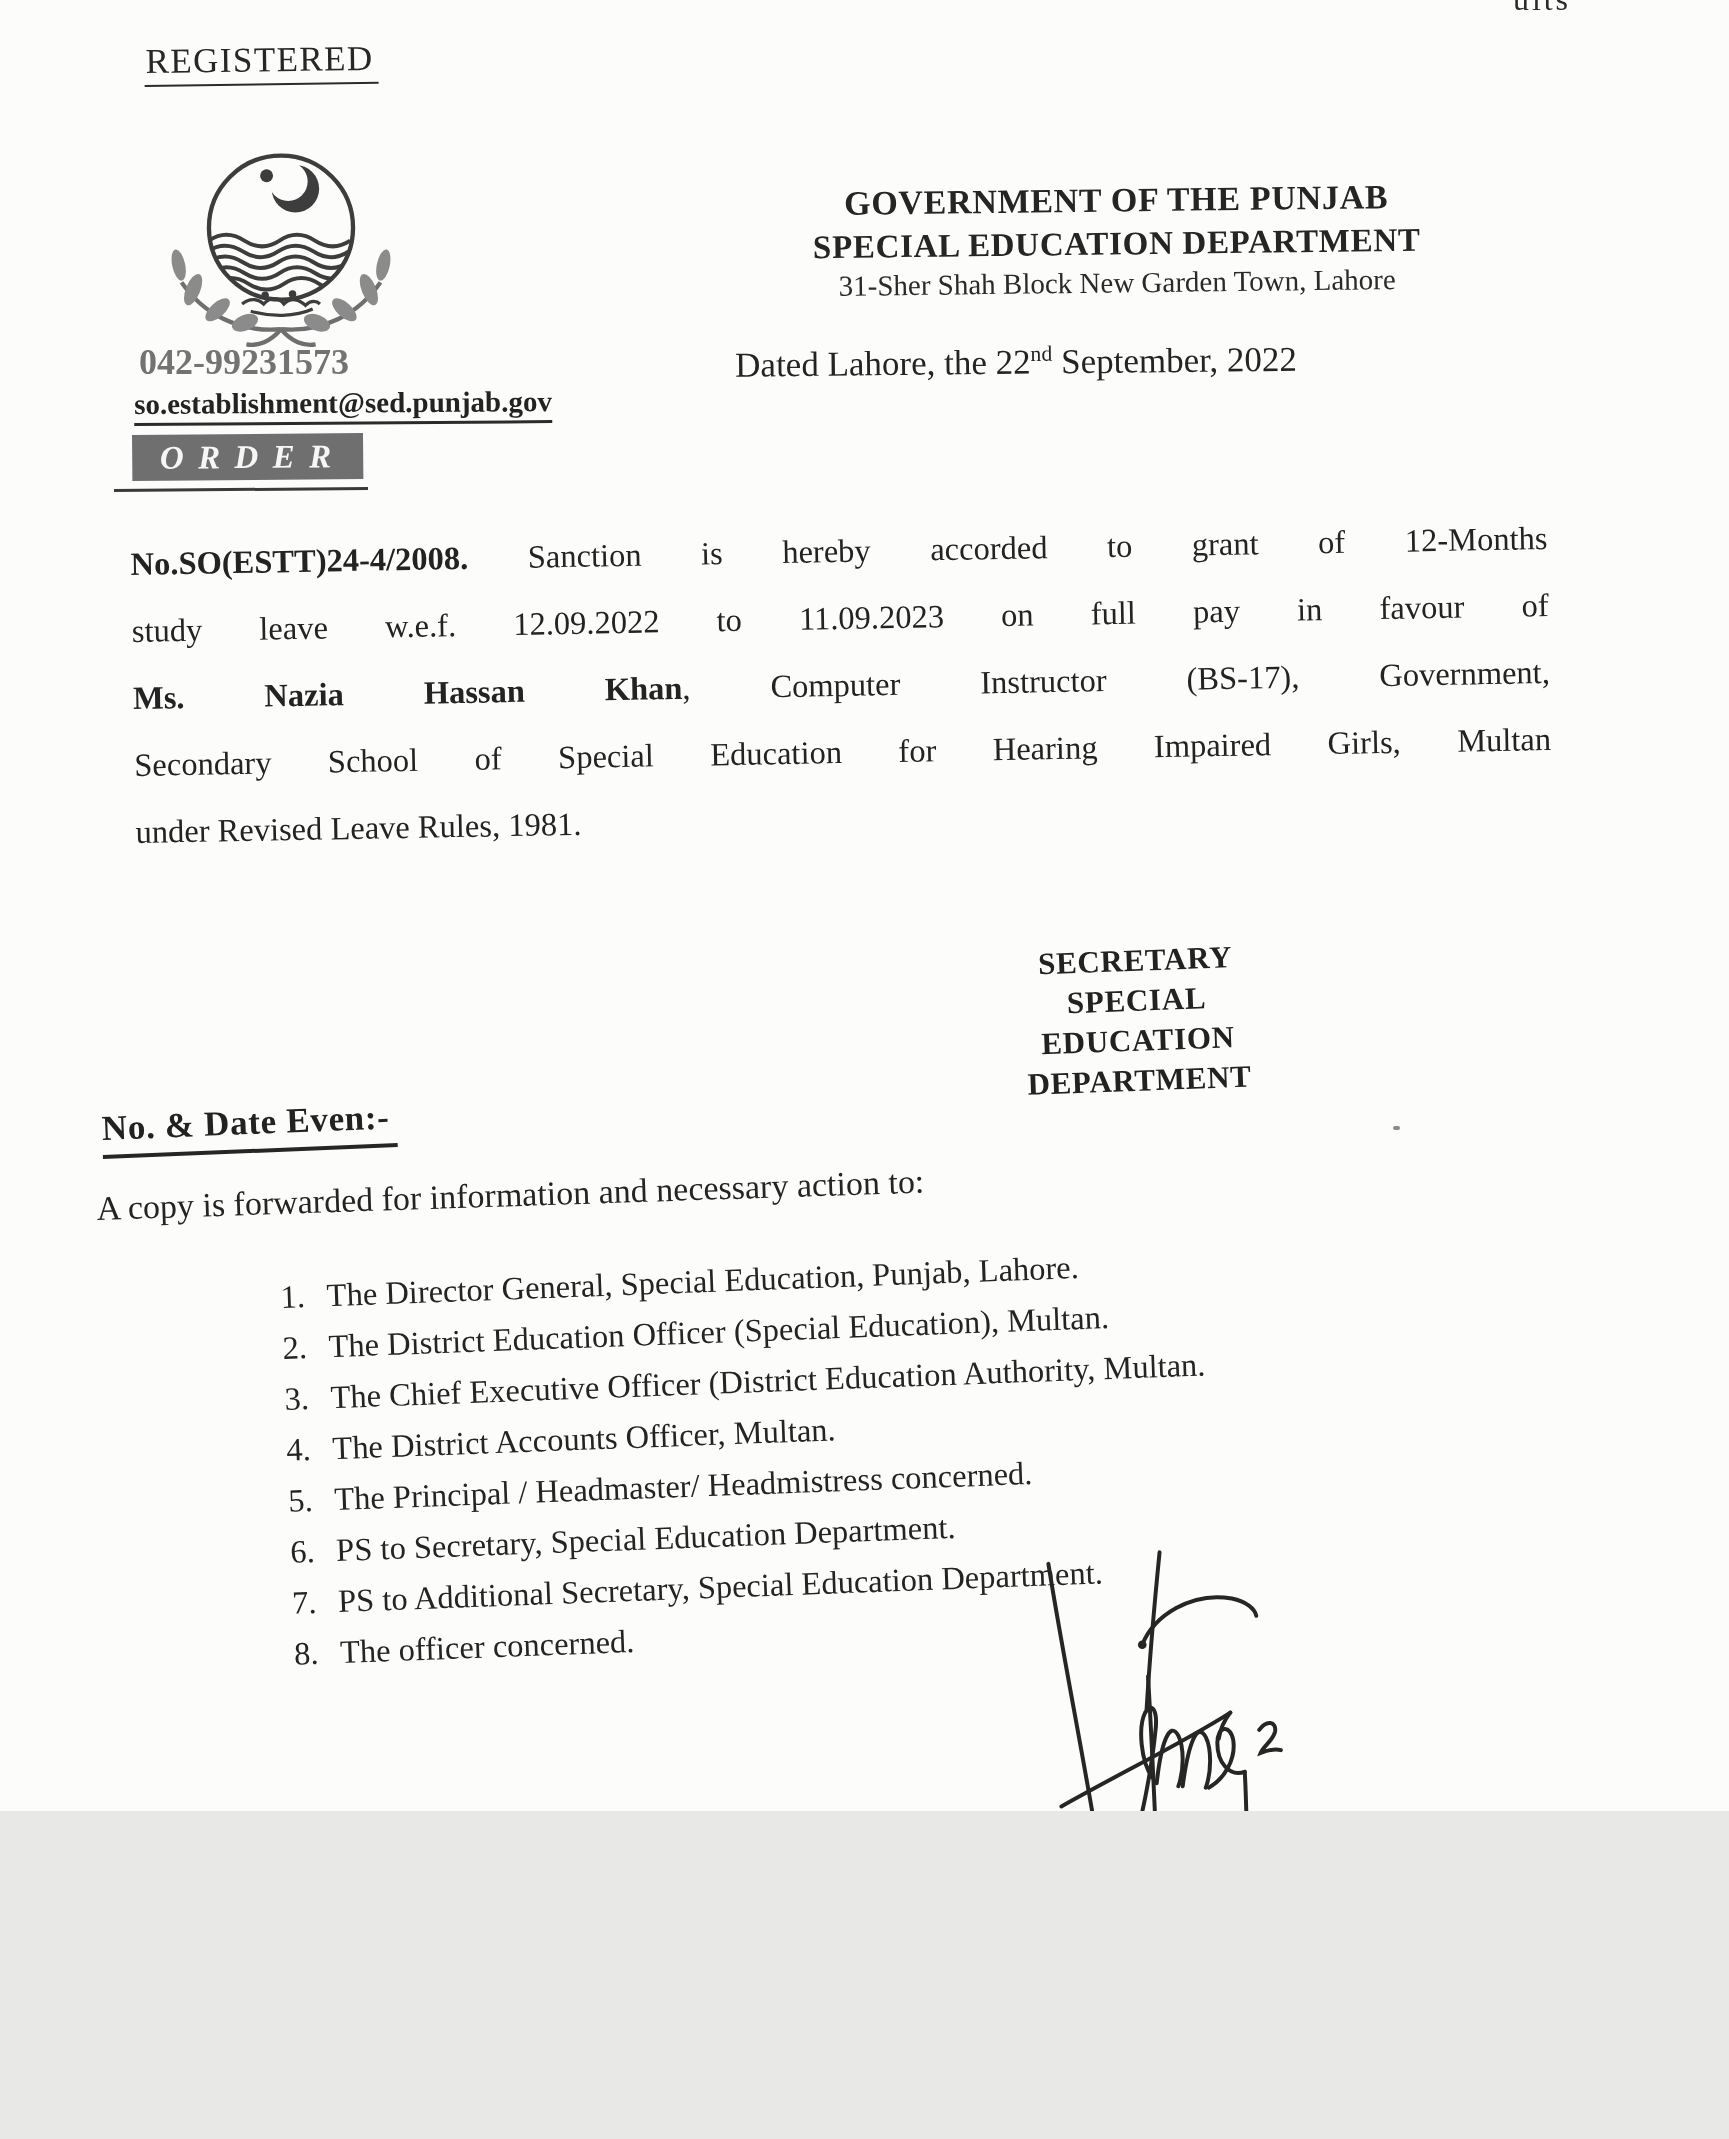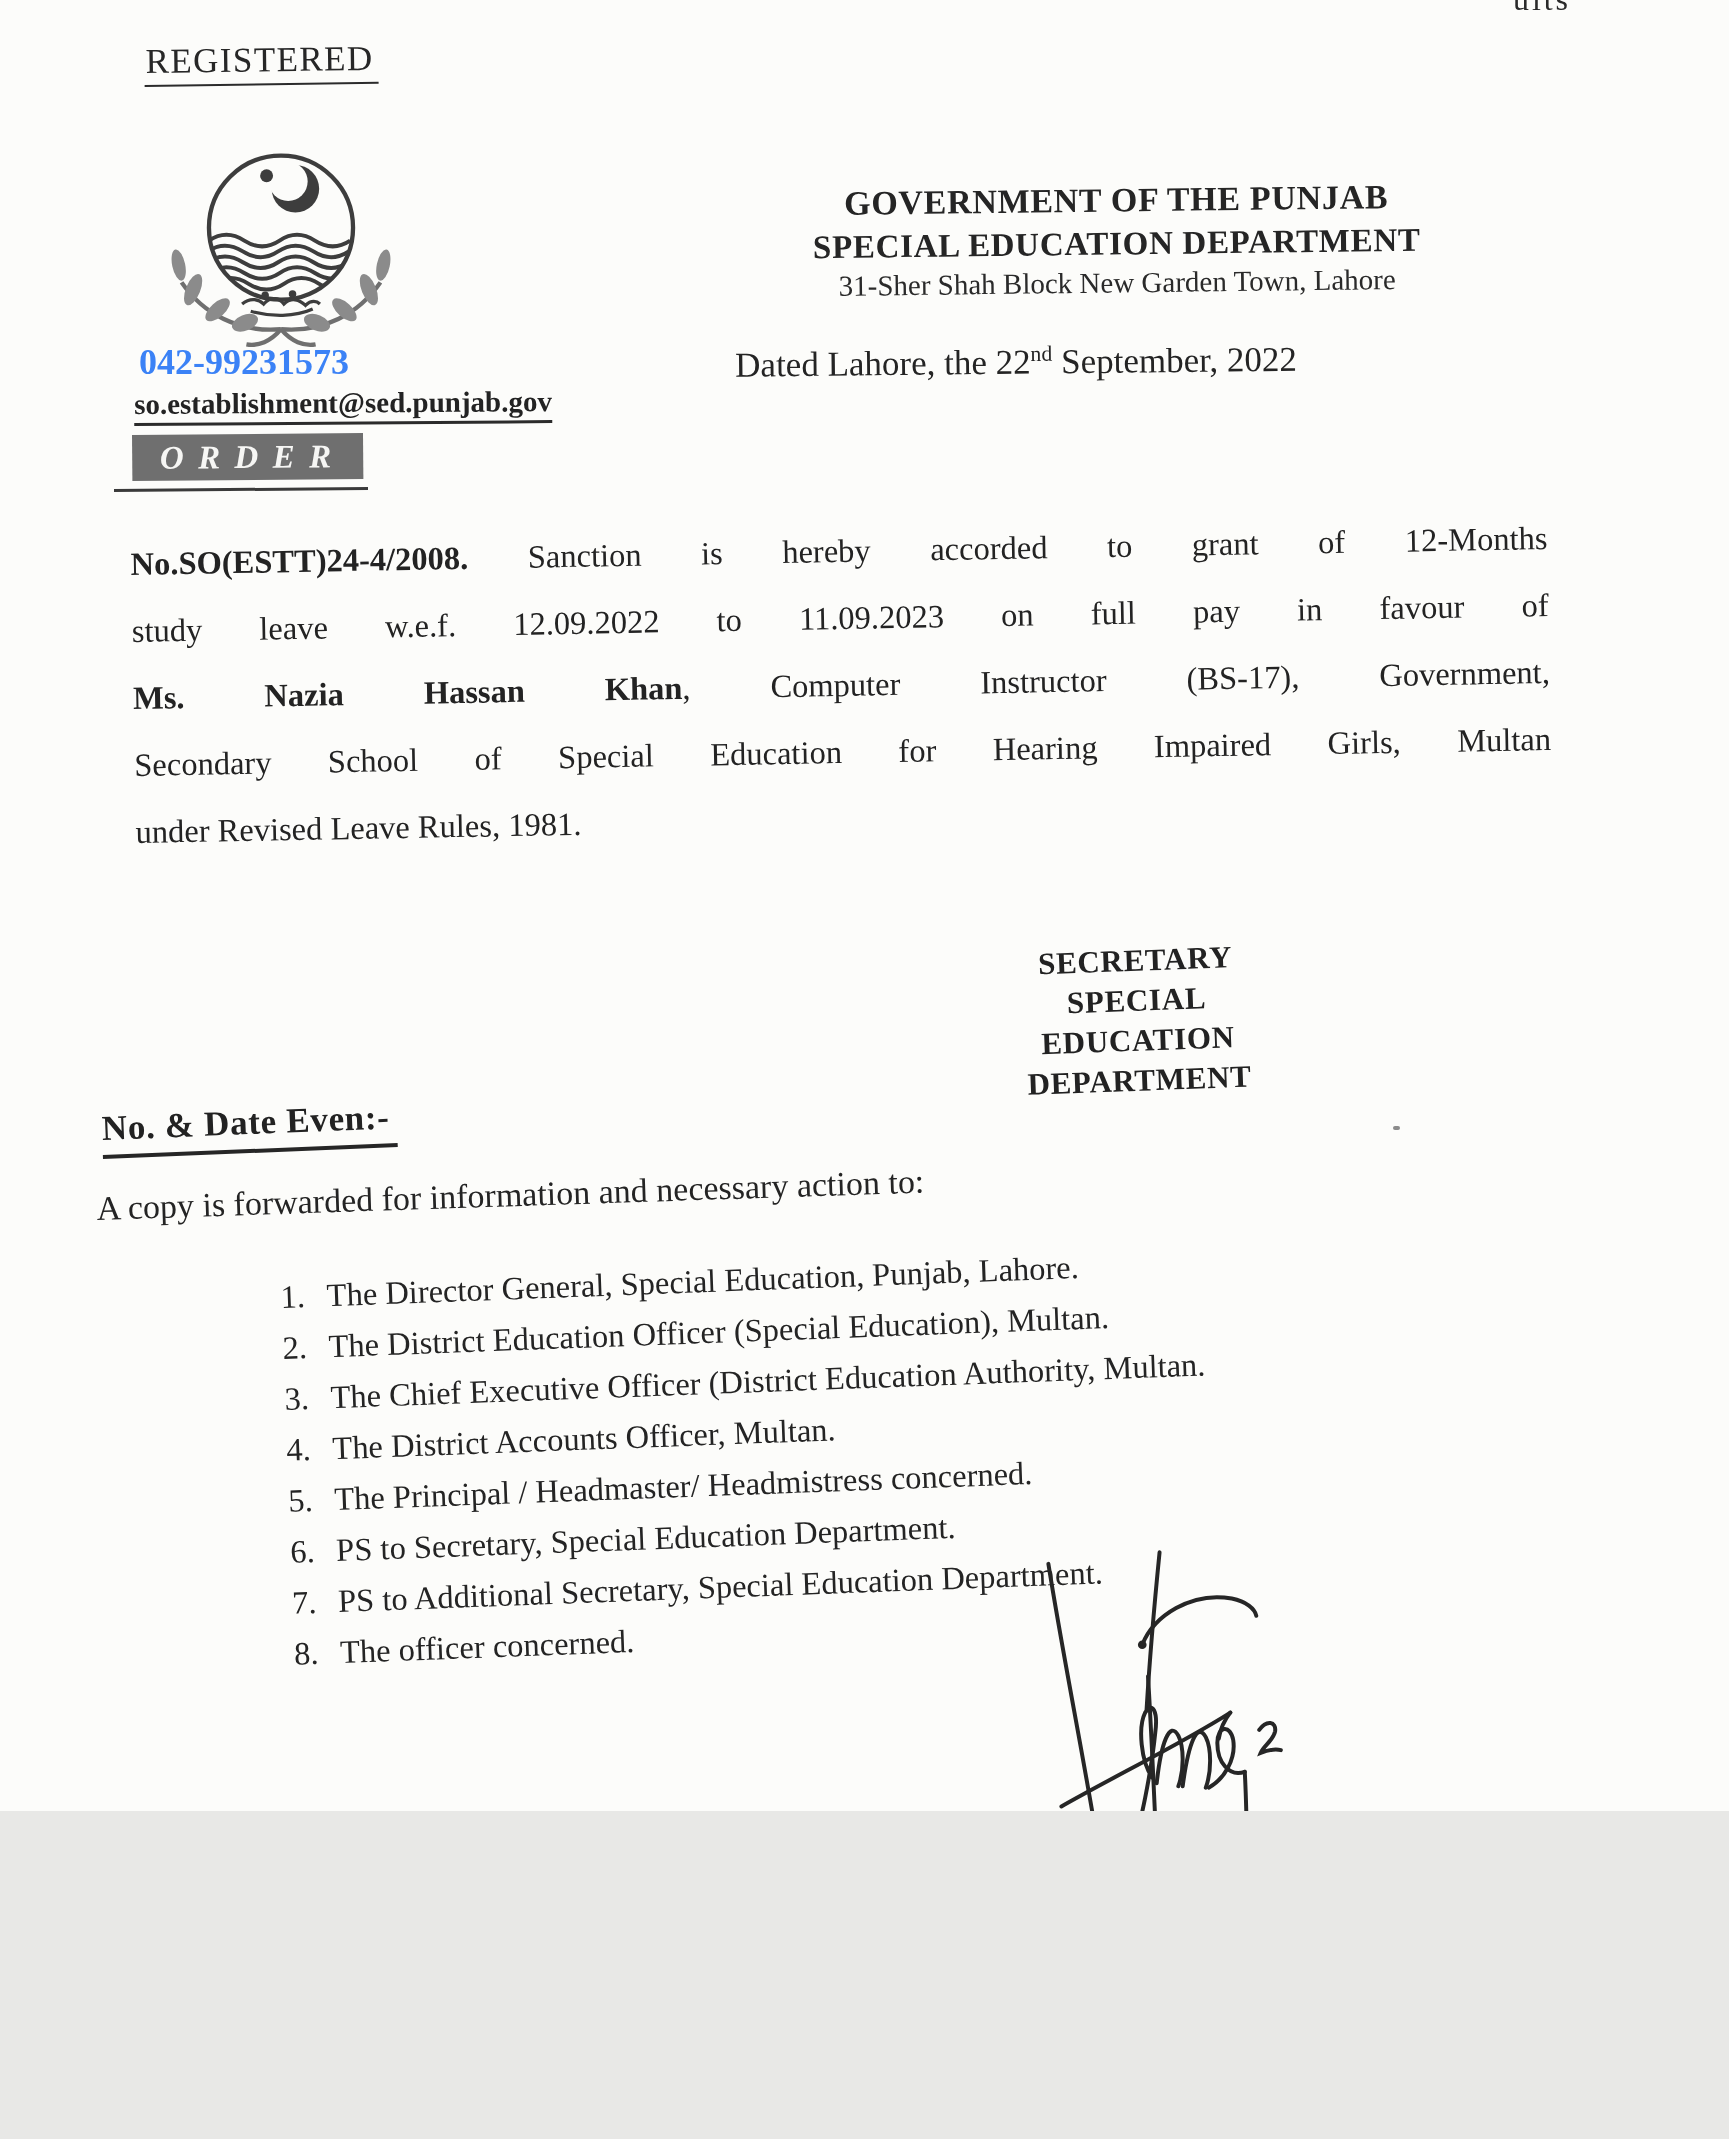--- a/index.html
+++ b/index.html
@@ -29,21 +29,21 @@
 
   
   .dept{left:744px;top:186px;width:744px;text-align:center;transform:rotate(-0.7deg);transform-origin:0 0;}
   .dept .l1{font-size:34px;font-weight:bold;letter-spacing:0.7px;color:#252525;}
   .dept .l2{font-size:33px;font-weight:bold;letter-spacing:0.7px;margin-top:5.8px;color:#252525;}
   .dept .l3{font-size:29px;margin-top:4.3px;color:#2a2a2a;}
   .dateline{left:735px;top:345px;font-size:35px;color:#242424;transform:rotate(-0.6deg);transform-origin:0 0;}
   .dateline sup{font-size:0.62em;text-align:center;}
 
   
-  .phone{left:139px;top:341px;font-size:36px;font-weight:bold;color:#3b82f6;}
+  .phone{left:139px;top:341px;font-size:36px;font-weight:bold;color:#737373;}
   .email{left:134px;top:388px;font-size:29px;font-weight:bold;color:#232323;
          border-bottom:3.6px solid #2b2b2b;padding-bottom:2.2px;transform:rotate(-0.4deg);transform-origin:0 0;}
 
   
   .orderbox{
     left:132px;top:435px;width:231px;height:46px;
     background:#6f6f6f;
     display:flex;align-items:center;justify-content:center;
     transform:rotate(-0.5deg);transform-origin:0 0;
   }

